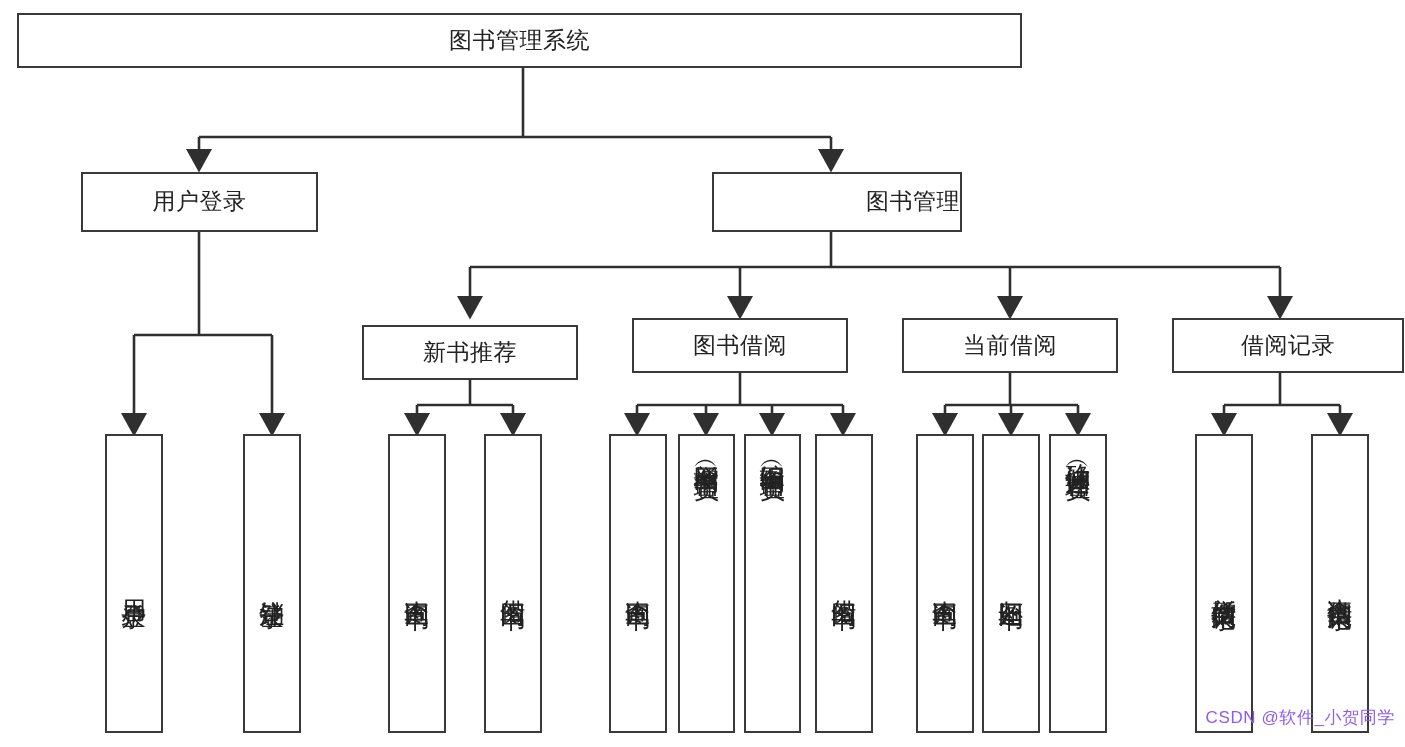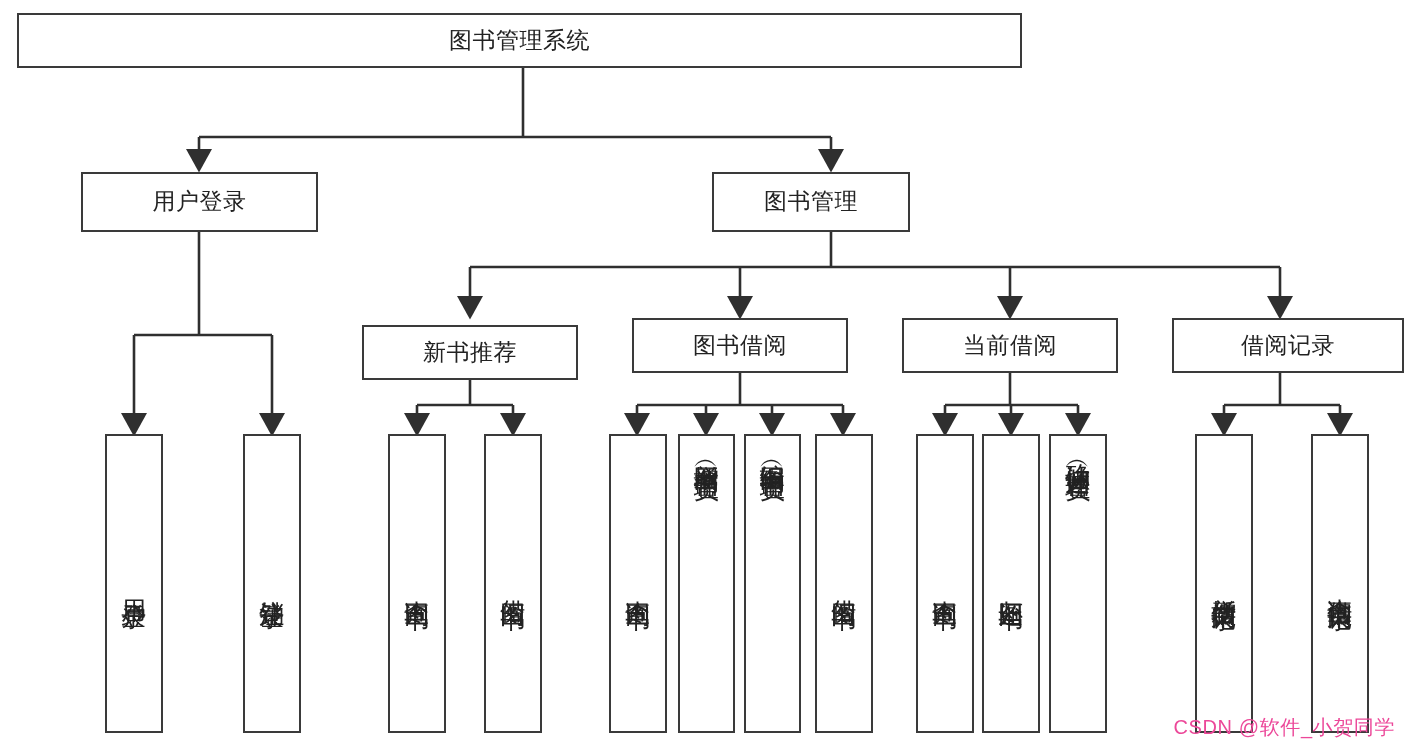--- a/index.html
+++ b/index.html
@@ -60,23 +60,23 @@
     line-height: 1.05;
     letter-spacing: 2px;
     white-space: nowrap;
   }
   .node.vert.centered {
     align-items: center;
   }
   .watermark {
     position: absolute;
     right: 10px;
-    bottom: 6px;
-    font-size: 20px;
-    color: #ec4899;
+    bottom: 18px;
+    font-size: 17px;
+    color: #8b5cf6;
     letter-spacing: 0.6px;
     white-space: nowrap;
     user-select: none;
   }
 </style>
 </head>
 <body>
 
 <div id="diagram-root">
 
@@ -130,21 +130,21 @@
     </g>
   </svg>
 
   <div class="node horiz" style="left:17px; top:13px; width:1005px; height:55px;justify-content:center;">
     <span class="node-label">图书管理系统</span>
   </div>
 
   <div class="node horiz" style="left:81px; top:172px; width:237px; height:60px;">
     <span class="node-label">用户登录</span>
   </div>
-  <div class="node horiz" style="left:712px; top:172px; width:198px; height:60px;">
+  <div class="node horiz" style="left:712px; top:172px; width:250px; height:60px;justify-content:flex-end;">
     <span class="node-label">图书管理</span>
   </div>
 
   <div class="node horiz" style="left:362px; top:318px; width:216px; height:55px;margin-top:7px;">
     <span class="node-label">新书推荐</span>
   </div>
   <div class="node horiz" style="left:902px; top:318px; width:216px; height:55px;">
     <span class="node-label">当前借阅</span>
   </div>
   <div class="node horiz" style="left:632px; top:318px; width:216px; height:55px;">

